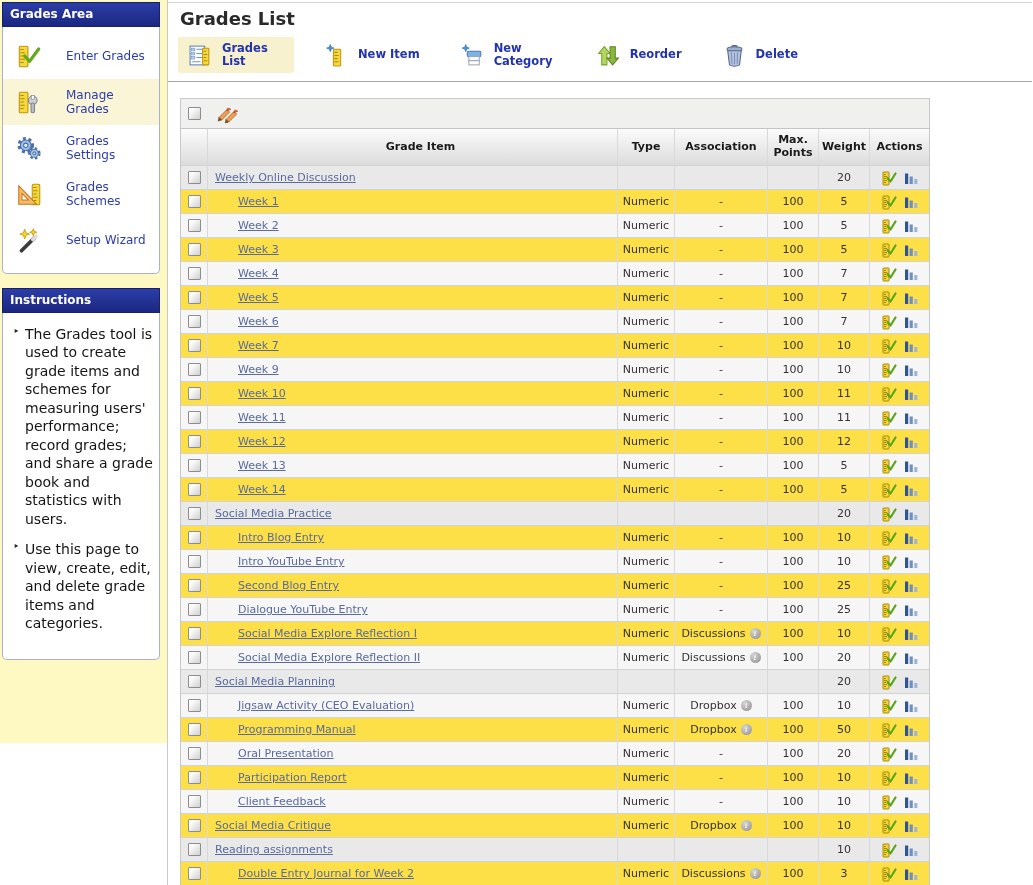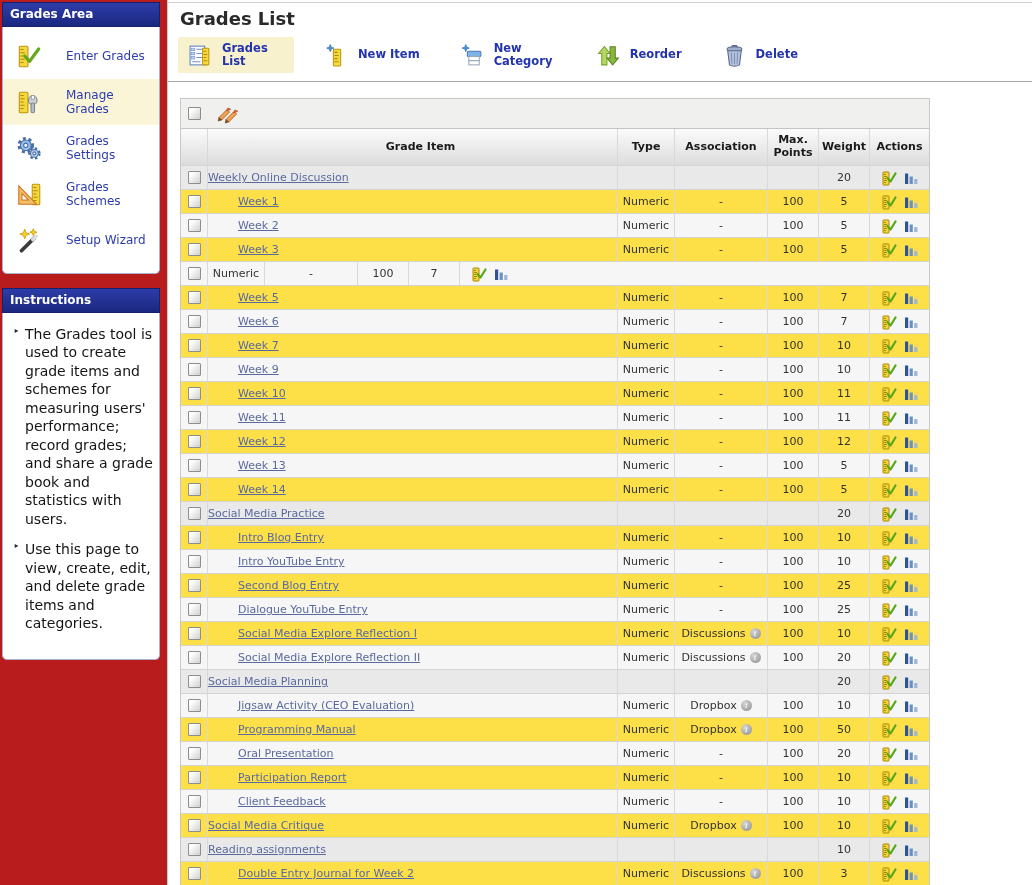--- a/index.html
+++ b/index.html
@@ -1,21 +1,21 @@
 <!DOCTYPE html>
 <html><head>
 <meta charset="utf-8">
 <style>
   * { margin:0; padding:0; box-sizing:border-box; }
   html,body { width:1033px; height:885px; overflow:hidden; background:#fff;
     font-family:"DejaVu Sans","Liberation Sans",sans-serif; font-size:11px; color:#333; }
   #app { position:relative; width:1033px; height:885px; }
 
   
-  #sidebar { position:absolute; left:0; top:0; width:168px; height:885px; background:#b91c1c; }
+  #sidebar { position:absolute; left:0; top:0; width:168px; height:743px; background:#fef9c3; }
   .panel { margin:2px 8px 14px 2px; }
   .panel-header { background:linear-gradient(#2c3da8,#1b2780); color:#fff; font-weight:bold;
     font-size:12px; padding:4px 7px 5px 7px; border:1px solid #16206b; }
   .panel-body { border:1px solid #a9b1cf; border-top:none; background:#fff;
     border-radius:0 0 5px 5px; padding:6px 0 10px 0; }
   .nav-item { display:flex; align-items:center; gap:23px; padding:9px 6px 9px 12px; cursor:pointer; }
   .nav-item.active { background:#faf5d7; }
   .nav-icon { width:28px; height:28px; flex:0 0 28px; }
   .nav-label { color:#2b3cae; font-size:12px; text-decoration:none; cursor:pointer; }
   .instr-body { padding:12px 6px 14px 6px; }
@@ -41,21 +41,21 @@
     padding-left:7px; }
   .hdr { display:flex; height:37px; background:linear-gradient(#fbfbfb,#dcdcdc);
     border-top:1px solid #c4c4c4; font-weight:bold; color:#1a1a1a; }
   .hdr .cell { display:flex; align-items:center; justify-content:center; text-align:center; line-height:1.15; }
   .row { display:flex; height:24px; border-top:1px solid #d4d4d4; background:#fde047; }
   .row.alt { background:#f6f6f6; }
   .row.category { background:#e9e9e9; }
   .cell { display:flex; align-items:center; justify-content:center; border-left:1px solid #d9d9d9; height:100%; }
   .cell:first-child { border-left:none; }
   .c-cb { width:26px; flex:0 0 26px; }
-  .c-name { flex:1 1 auto; justify-content:flex-start; overflow:hidden; }
+  .c-name { flex:1 1 auto; justify-content:flex-start; padding-left:7px; overflow:hidden; }
   .row.item .c-name { padding-left:30px; }
   .c-type { width:57px; flex:0 0 57px; }
   .c-assoc { width:93px; flex:0 0 93px; }
   .c-max { width:51px; flex:0 0 51px; }
   .c-weight { width:51px; flex:0 0 51px; }
   .c-act { width:60px; flex:0 0 60px; gap:6px; }
   .lnk { color:#5a6a9e; text-decoration:underline; cursor:pointer; white-space:nowrap; }
   .cb { width:13px; height:13px; border:1px solid #8d8d8d; border-radius:1px;
     background:linear-gradient(135deg,#ffffff 20%,#cfcfcf); display:inline-block; cursor:pointer; }
   .info { display:inline-block; width:11px; height:11px; border-radius:50%; margin-left:4px;
@@ -342,20 +342,23 @@
                   <rect x="6.6" y="6.5" width="3.2" height="7.5" fill="#6f8fc4"></rect>
                   <rect x="11.2" y="9" width="3.2" height="5" fill="#9fb4d8"></rect>
                 </svg>
               </span>
             </div>
           </div>
           <div class="row item alt">
             <div class="cell c-cb">
               <span class="cb"></span>
             </div>
+            <div class="cell c-name">
+              <a class="lnk">Week 4</a>
+            </div>
             <div class="cell c-type">Numeric</div>
             <div class="cell c-assoc">-</div>
             <div class="cell c-max">100</div>
             <div class="cell c-weight">7</div>
             <div class="cell c-act">
               <span>
                 <svg width="16" height="16" viewBox="0 0 16 16">
                   <rect x="2" y="2" width="6" height="13" rx="0.6" fill="#f2d53c" stroke="#a88a00"></rect>
                   <path d="M3 4.5h2M3 6.5h3M3 8.5h2M3 10.5h3M3 12.5h2" stroke="#a88a00" fill="none"></path>
                   <path d="M6.5 8 L9.5 11.5 L14.5 3.5" stroke="#58a618" stroke-width="2.2" fill="none" stroke-linecap="round" stroke-linejoin="round"></path>

